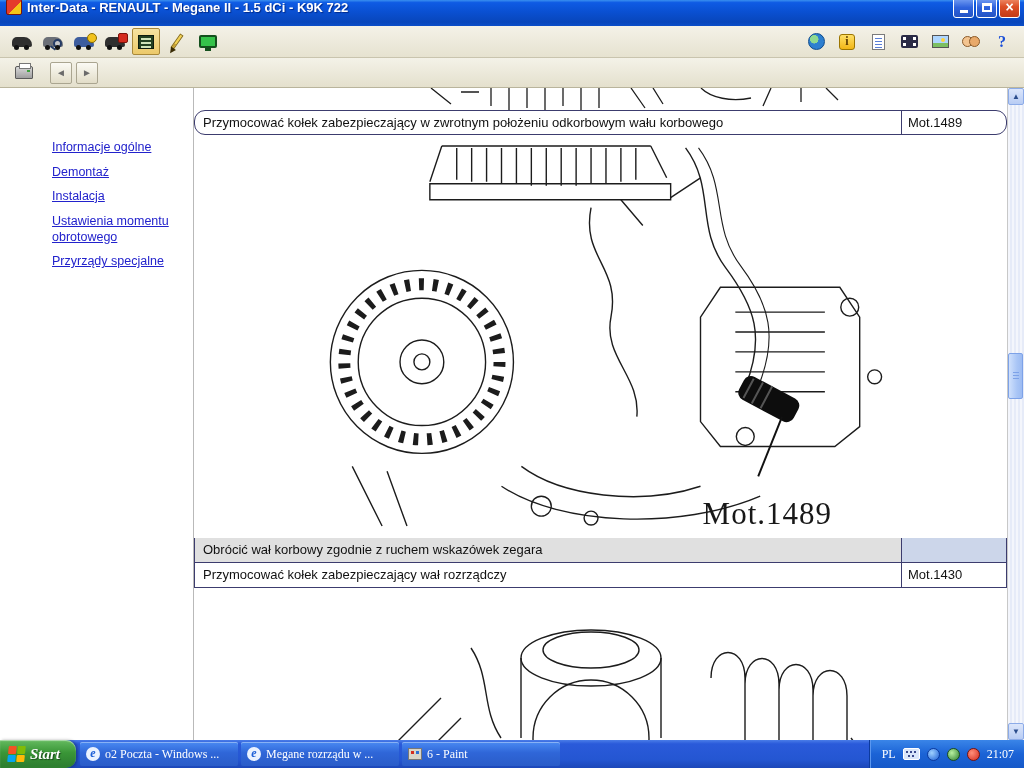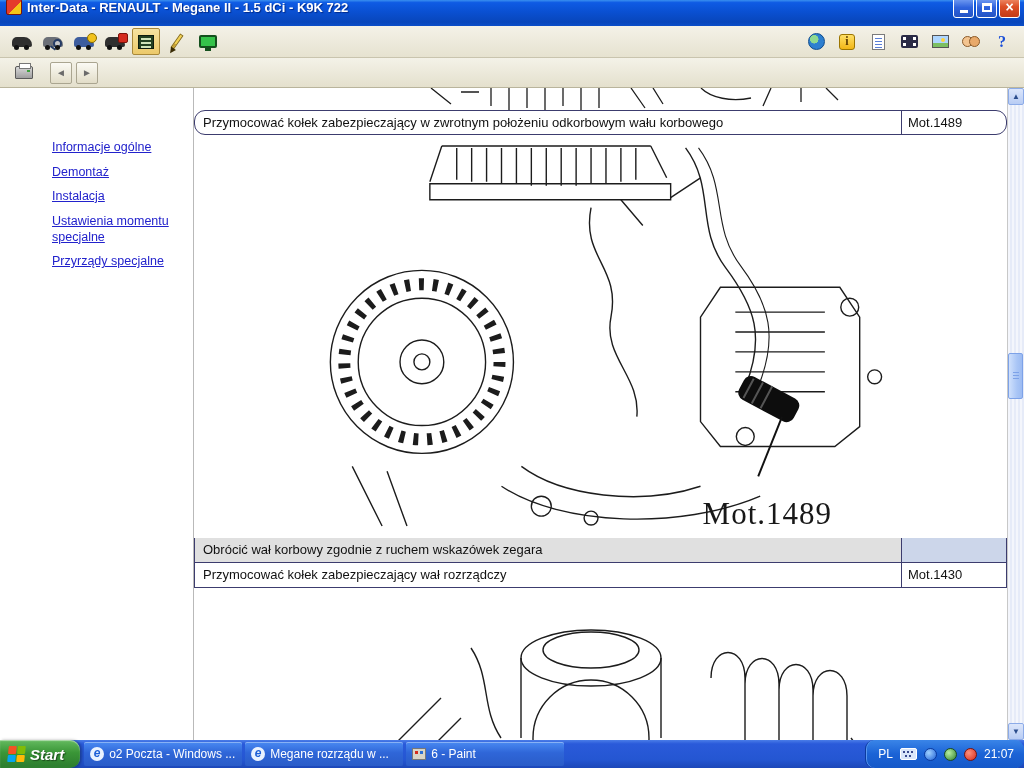--- a/index.html
+++ b/index.html
@@ -109,21 +109,21 @@
     border-radius:2px; color:#2a4c8c; font-size:8px; display:flex; align-items:center; justify-content:center; cursor:pointer; }
   .strack { flex:1; position:relative;
     background:repeating-linear-gradient(90deg,#f4f6fc 0 2px,#e6ebf8 2px 4px); }
   .sthumb { position:absolute; left:0; top:248px; width:15px; height:46px; border:1px solid #7da2e8;
     border-radius:2px; background:linear-gradient(90deg,#cfe0fc,#aac6f6 60%,#9cbbf2); cursor:pointer; }
   .sthumb::after { content:""; position:absolute; left:4px; top:18px; width:6px; height:1px;
     background:#7da2e8; box-shadow:0 3px 0 #7da2e8, 0 6px 0 #7da2e8; }
 
   
   .taskbar { height:28px; display:flex; align-items:stretch;
-    background:linear-gradient(180deg,#4a7de8 0%,#2a5ada 14%,#2456d2 70%,#1c47b8 100%); }
+    background:linear-gradient(180deg,#4a7de8 0%,#2a5ada 14%,#2456d2 70%,#1c47b8 100%);font-family:Liberation Serif, serif; }
   .startbtn { display:flex; align-items:center; gap:5px; padding:0 16px 0 8px; cursor:pointer;
     background:linear-gradient(180deg,#65bb60 0%,#3a9637 45%,#2e8030 90%); border-radius:0 10px 10px 0;
     box-shadow:inset 0 1px 1px rgba(255,255,255,.5), 2px 0 3px rgba(0,0,0,.3); }
   .startbtn .label { color:#fff; font-weight:bold; font-style:italic; font-size:15px; text-shadow:1px 1px 1px #1c4c1c; }
   .flag { width:17px; height:16px; display:grid; grid-template-columns:1fr 1fr; grid-template-rows:1fr 1fr;
     gap:1px; transform:skew(-6deg); }
   .flag i:nth-child(1){background:#f35325;} .flag i:nth-child(2){background:#81bc06;}
   .flag i:nth-child(3){background:#05a6f0;} .flag i:nth-child(4){background:#ffba08;}
   .flag i { border-radius:1px; }
   .tasks { display:flex; gap:3px; padding:2px 4px; flex:1; min-width:0; }
@@ -134,21 +134,21 @@
   .task .tlabel { color:#fff; font-size:12px; white-space:nowrap; overflow:hidden; text-overflow:ellipsis; }
   .ic-ie { width:14px; height:14px; border-radius:50%; background:#eaf2ff; color:#1d5fd6; font-weight:bold;
     font-style:italic; font-size:12px; line-height:13px; text-align:center; flex:0 0 auto; }
   .ic-app { width:14px; height:14px; border-radius:2px; flex:0 0 auto;
     background:linear-gradient(135deg,#e53b2b 0%,#e53b2b 55%,#f5c518 55%); border:1px solid #7a1408; }
   .ic-paint { width:14px; height:12px; background:#d8d4c8; border:1px solid #777; position:relative; flex:0 0 auto; }
   .ic-paint::after { content:""; position:absolute; left:2px; top:2px; width:3px; height:3px; background:#d42b1e;
     box-shadow:5px 0 0 #2b6fd4; }
   .tray { display:flex; align-items:center; gap:7px; padding:0 10px 0 12px;
     background:linear-gradient(180deg,#3a85e8,#1b63d6 50%,#1558c8);
-    border-left:1px solid #0c3a9e; box-shadow:inset 1px 0 0 #5a97f0;border-radius:9px; }
+    border-left:1px solid #0c3a9e; box-shadow:inset 1px 0 0 #5a97f0; }
   .tray .txt { color:#fff; font-size:12px; }
   .ic-kbd { width:17px; height:12px; border:1px solid #fff; border-radius:2px; position:relative; background:#d9e6fa; }
   .ic-kbd::after { content:""; position:absolute; left:2px; top:2px; width:2px; height:2px; background:#39498c;
     box-shadow:4px 0 0 #39498c, 8px 0 0 #39498c, 2px 4px 0 #39498c, 6px 4px 0 #39498c; }
   .dot { width:13px; height:13px; border-radius:50%; }
   .dot.net { background:radial-gradient(circle at 35% 35%, #9fd1ff, #1d5fd6); border:1px solid #0c3a9e; }
   .dot.msg { background:radial-gradient(circle at 35% 35%, #b8f0a0, #2e8030); border:1px solid #1c4c1c; }
   .dot.o2 { background:radial-gradient(circle at 35% 35%, #ff8f7a, #d42b1e); border:1px solid #7a120a; }
 </style>
 </head>
@@ -228,21 +228,21 @@
     <button class="navbtn">◄</button>
     <button class="navbtn">►</button>
   </div>
 
   <div class="main">
 
     <nav class="sidebar">
       <a>Informacje ogólne</a>
       <a>Demontaż</a>
       <a>Instalacja</a>
-      <a>Ustawienia momentu specjalne</a>
+      <a>Ustawienia momentu obrotowego</a>
       <a>Przyrządy specjalne</a>
     </nav>
 
     <div class="content">
 
       <div class="strip-top">
         <svg width="640" height="30" viewBox="0 0 640 30">
           <g fill="none" stroke="#1c1c1c" stroke-width="1.3">
             <path d="M210 0 v18 M228 0 v22 M246 0 v20 M264 0 v22 M282 0 v18 M300 0 v22 M318 0 v20"></path>
             <path d="M350 0 l14 20 M372 0 l10 16 M420 0 c10 10 30 14 50 10 M490 0 l-8 18 M520 0 v14 M545 0 l12 12"></path>

